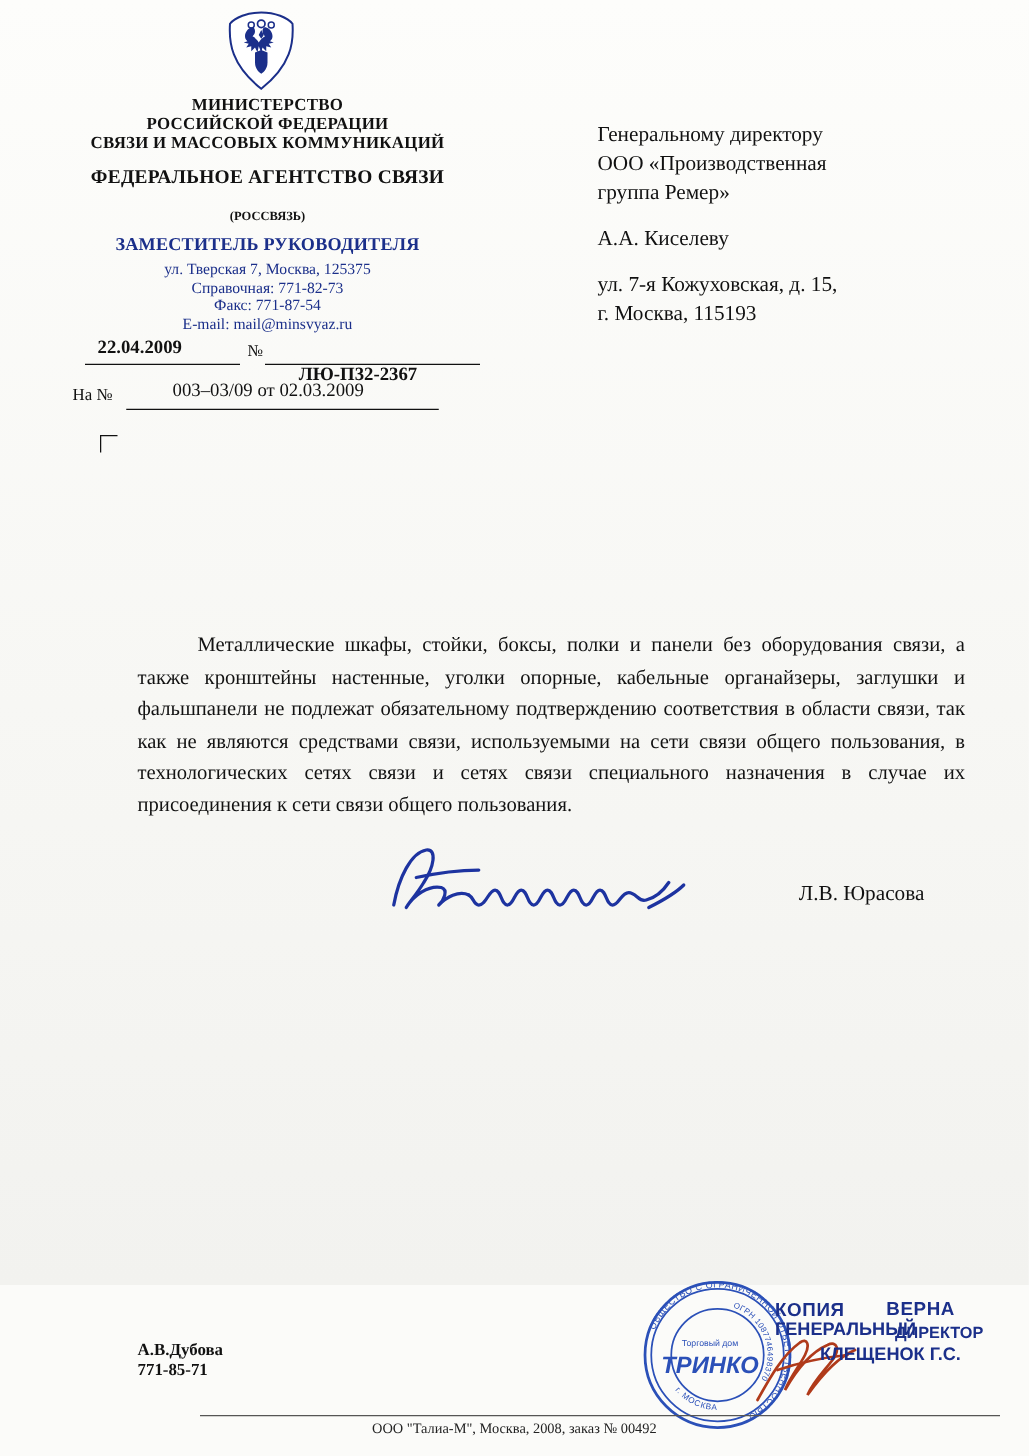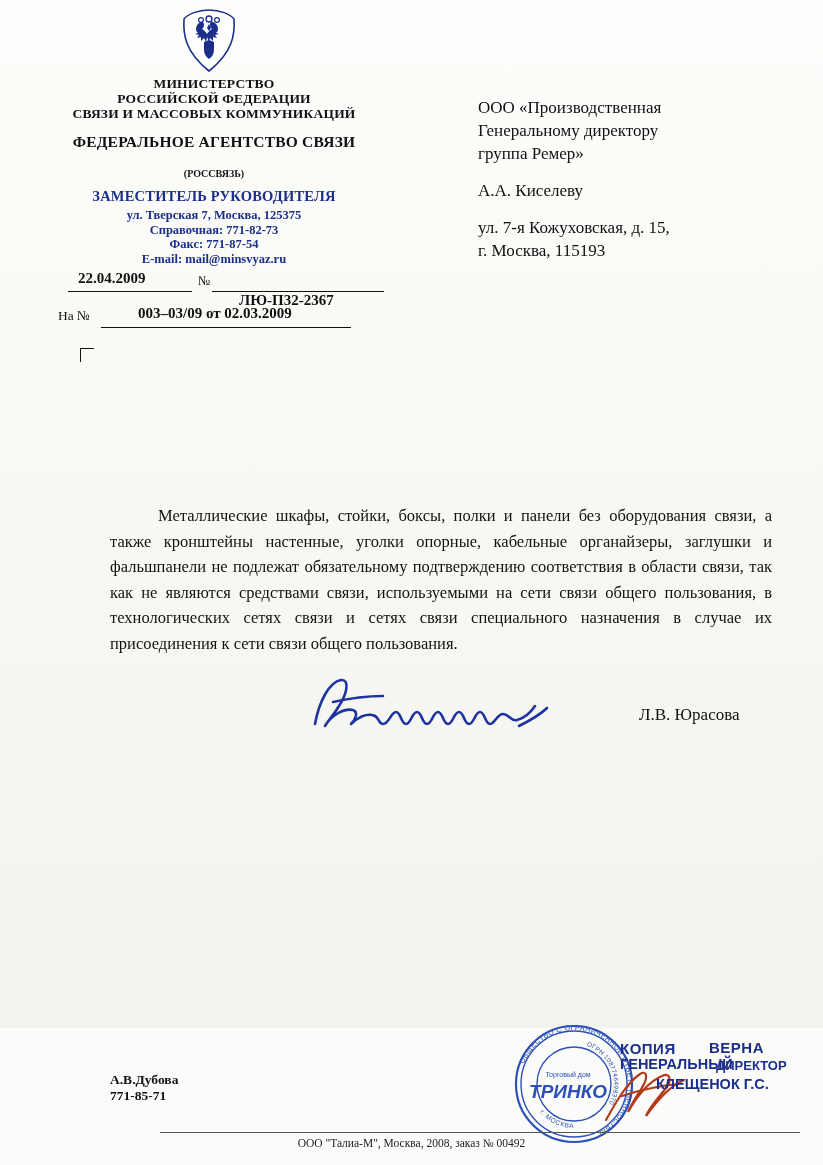--- a/index.html
+++ b/index.html
@@ -62,21 +62,20 @@
     font-size: 14.5px;
     color: #1b2f8a;
     margin-top: 9px;
     letter-spacing: 0.2px;
   }
   .lh-contacts {
     font-size: 12.5px;
     line-height: 14.5px;
     color: #1b2f8a;
     margin-top: 3px;
-    font-weight: bold;
   }
 
   
   .datenum {
     position: absolute;
     left: 64px;
     top: 270px;
     width: 320px;
     height: 22px;
   }
@@ -117,21 +116,21 @@
     height: 24px;
   }
   .onnum .label {
     position: absolute;
     left: 0; top: 3px;
     font-size: 13.5px;
   }
   .onnum .value {
     position: absolute;
     left: 80px; top: 0;
-    font-weight: bold;
+    font-weight: normal;
     font-size: 15px;
     white-space: nowrap;
   }
   .rule-onnum { left: 43px; top: 22px; width: 250px; }
 
   .corner-bracket {
     position: absolute;
     left: 80px;
     top: 348px;
     width: 13px;
@@ -317,22 +316,22 @@
 
   <div class="onnum">
     <span class="label">На №</span>
     <span class="value">003–03/09 от 02.03.2009</span>
     <span class="rule rule-onnum"></span>
   </div>
 
   <div class="corner-bracket"></div>
 
   <div class="addressee">
+    <div>Генеральному директору</div>
     <div>ООО «Производственная</div>
-    <div>Генеральному директору</div>
     <div>группа Ремер»</div>
     <div class="gap"></div>
     <div>А.А. Киселеву</div>
     <div class="gap"></div>
     <div>ул. 7-я Кожуховская, д. 15,</div>
     <div>г. Москва, 115193</div>
   </div>
 
   <div class="body-text">Металлические шкафы, стойки, боксы, полки и панели без оборудования связи, а также кронштейны настенные, уголки опорные, кабельные органайзеры, заглушки и фальшпанели не подлежат обязательному подтверждению соответствия в области связи, так как не являются средствами связи, используемыми на сети связи общего пользования, в технологических сетях связи и сетях связи специального назначения в случае их присоединения к сети связи общего пользования.</div>
 

